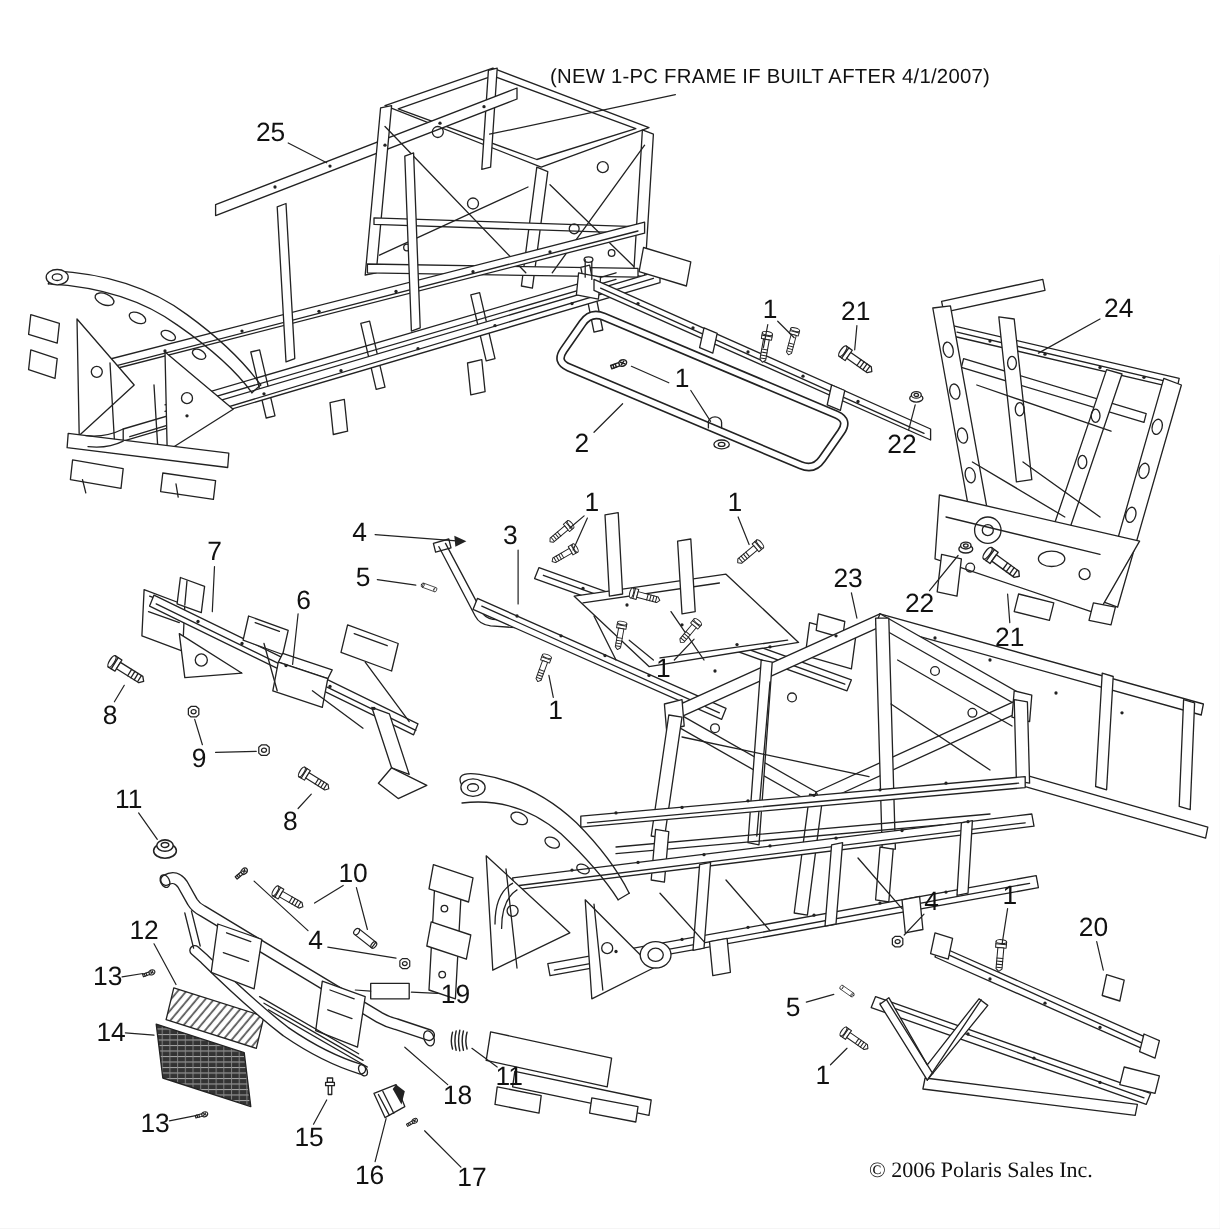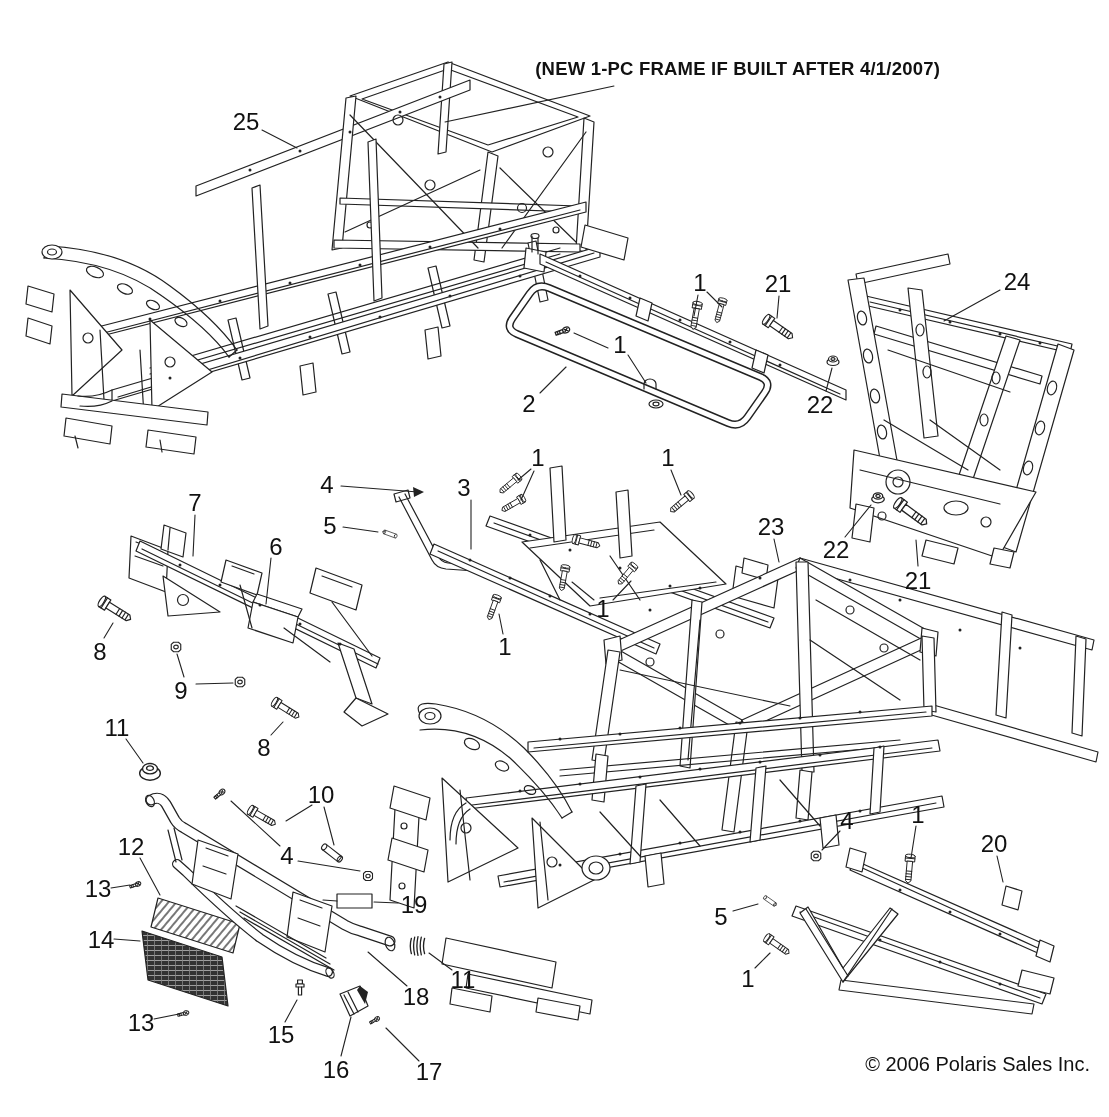--- a/index.html
+++ b/index.html
@@ -1,22 +1,22 @@
 <!DOCTYPE html>
 <html><head>
 <meta charset="utf-8">
 <style>
   html,body{margin:0;padding:0;background:#e8e8e8;}
   .stage{position:relative;width:1109px;height:1117px;background:#ffffff;overflow:hidden;
          font-family:"Liberation Sans", sans-serif;}
   .stage svg{position:absolute;left:0;top:0;}
-  .diagram-title{position:absolute;left:460px;top:58px;width:480px;text-align:right;
-         font-size:18.5px;color:#111;white-space:nowrap;letter-spacing:.2px;font-weight:bold;}
-  .copyright{position:absolute;left:790px;top:1053px;width:300px;text-align:right;
-         font-size:20px;color:#111;white-space:nowrap;}
+  .diagram-title{position:absolute;left:460px;top:58px;width:480px;text-align:center;
+         font-size:18.5px;color:#111;white-space:nowrap;letter-spacing:.2px;}
+  .copyright{position:absolute;left:790px;top:1053px;width:300px;
+         font-size:20px;color:#111;white-space:nowrap;font-family:Liberation Serif, serif;}
   .w{fill:#ffffff;}
   .d{fill:#222222;stroke:none;}
 </style>
 </head>
 <body>
 
 <div class="stage">
 
 <svg width="1109" height="1117" viewBox="0 0 1109 1117">
   <defs>

